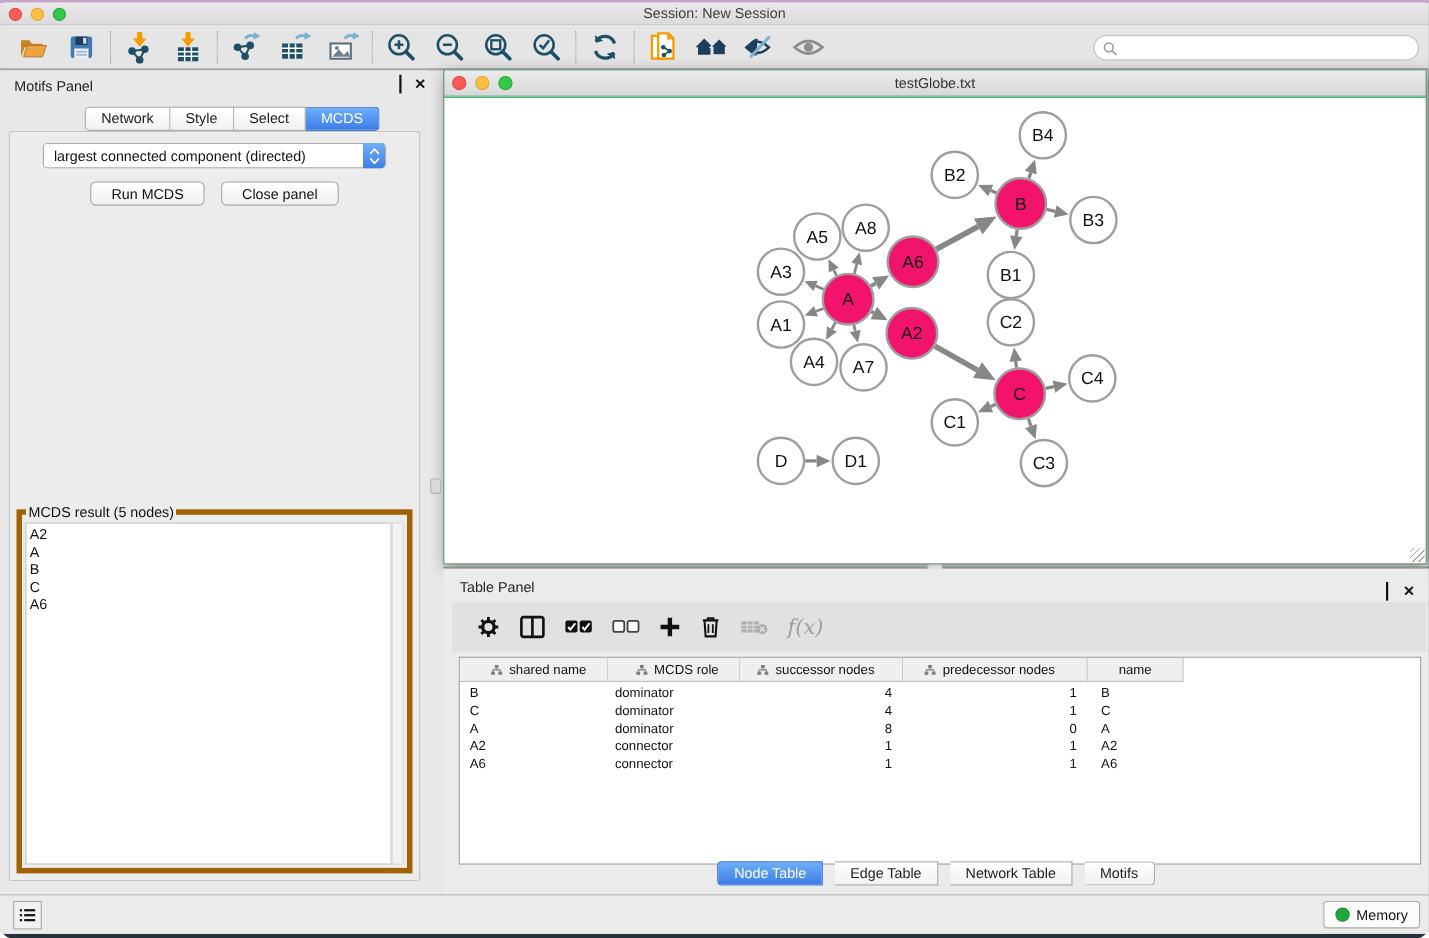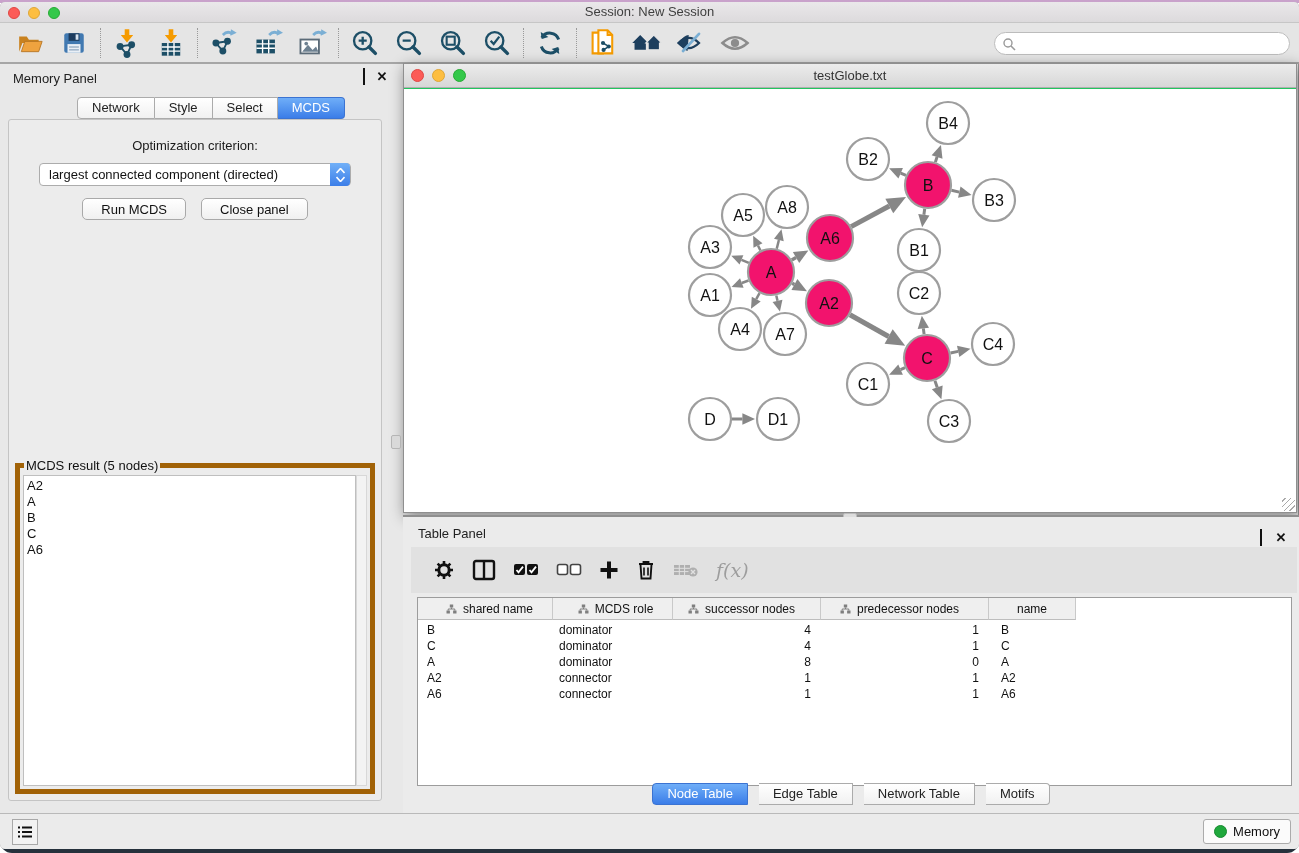--- a/index.html
+++ b/index.html
@@ -287,32 +287,31 @@
         <svg width="14" height="14" viewBox="0 0 14 14">
           <circle cx="6" cy="6" r="4" fill="none" stroke="#999" stroke-width="1.4"></circle>
           <path d="M9 9 L13 13" stroke="#999" stroke-width="1.6"></path>
         </svg>
         <input placeholder="" style="">
       </div>
     </div>
 
     <div class="control-panel">
       <div class="panel-head">
-        <span class="ph-title">Memory Panel</span>
+        <span class="ph-title">Motifs Panel</span>
         <span class="wicon" style="left:358px;"><span class="float-box"></span></span>
         <span class="wicon" style="left:376px; font-weight:bold;">✕</span>
       </div>
       <div class="cp-tabs">
         <div class="seg">Network</div>
         <div class="seg">Style</div>
         <div class="seg">Select</div>
         <div class="seg active">MCDS</div>
       </div>
       <div class="cp-body">
-        <div class="opt-label">Optimization criterion:</div>
         <div class="dropdown">
           <span>largest connected component (directed)</span>
           <span class="dd-stepper">
             <svg width="9" height="6" viewBox="0 0 9 6">
                 <path d="M0.5 5 L4.5 0.5 L8.5 5" fill="none" stroke="#fff" stroke-width="1.6"></path>
               </svg>
             <svg width="9" height="6" viewBox="0 0 9 6">
                 <path d="M0.5 1 L4.5 5.5 L8.5 1" fill="none" stroke="#fff" stroke-width="1.6"></path>
               </svg>
           </span>

